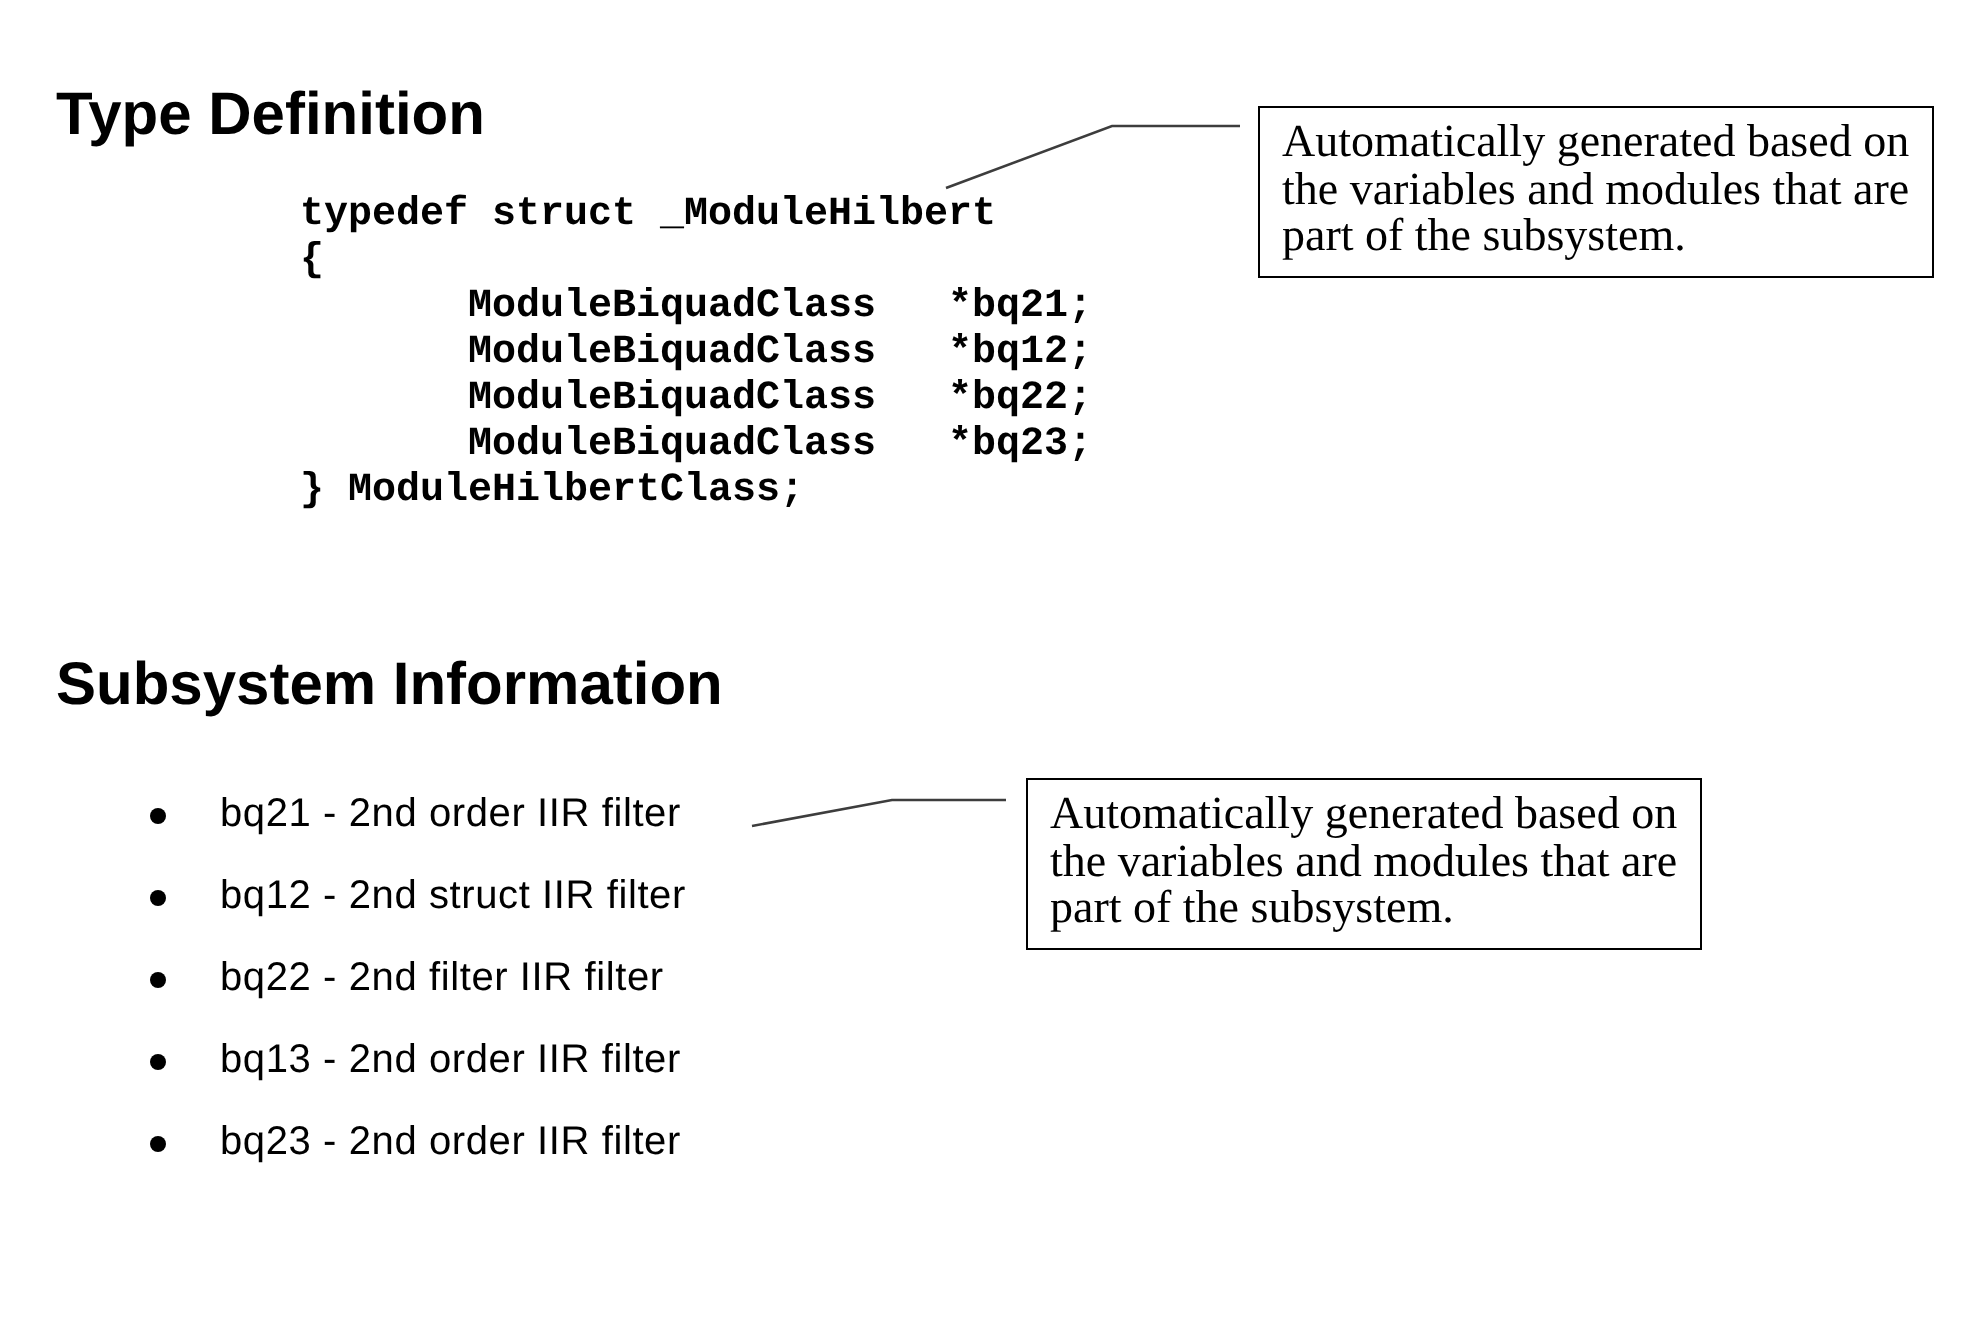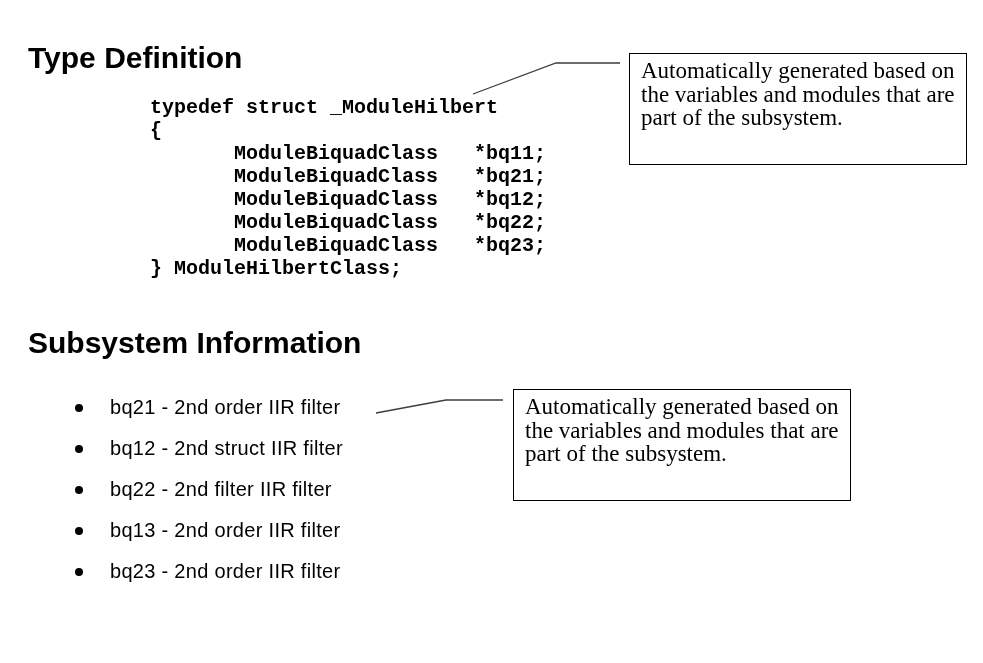--- a/index.html
+++ b/index.html
@@ -38,21 +38,21 @@
     line-height: 23px;
     color: #000000;
     font-weight: bold;
   }
   .code-line { white-space: pre; }
 
   .callout {
     position: absolute;
     box-sizing: border-box;
     width: 338px;
-    height: 112px;
+    height: 86px;
     border: 1.5px solid #000000;
     background: #ffffff;
     padding: 5px 6px 5px 11px;
     font-family: "Liberation Serif", serif;
     font-size: 23px;
     line-height: 23.5px;
     color: #000000;
   }
   .callout-line { white-space: nowrap; }
   .callout-1 { left: 629px; top: 53px; }
@@ -96,21 +96,20 @@
 </head>
 <body>
 
 <div class="page">
 
   <h1 class="heading heading-1">Type Definition</h1>
 
   <div class="code-block">
     <div class="code-line">typedef struct _ModuleHilbert</div>
     <div class="code-line">{</div>
-    <div class="code-line">       ModuleBiquadClass   *bq11;</div>
     <div class="code-line">       ModuleBiquadClass   *bq21;</div>
     <div class="code-line">       ModuleBiquadClass   *bq12;</div>
     <div class="code-line">       ModuleBiquadClass   *bq22;</div>
     <div class="code-line">       ModuleBiquadClass   *bq23;</div>
     <div class="code-line">} ModuleHilbertClass;</div>
   </div>
 
   <div class="callout callout-1">
     <div class="callout-line">Automatically generated based on</div>
     <div class="callout-line">the variables and modules that are</div>

